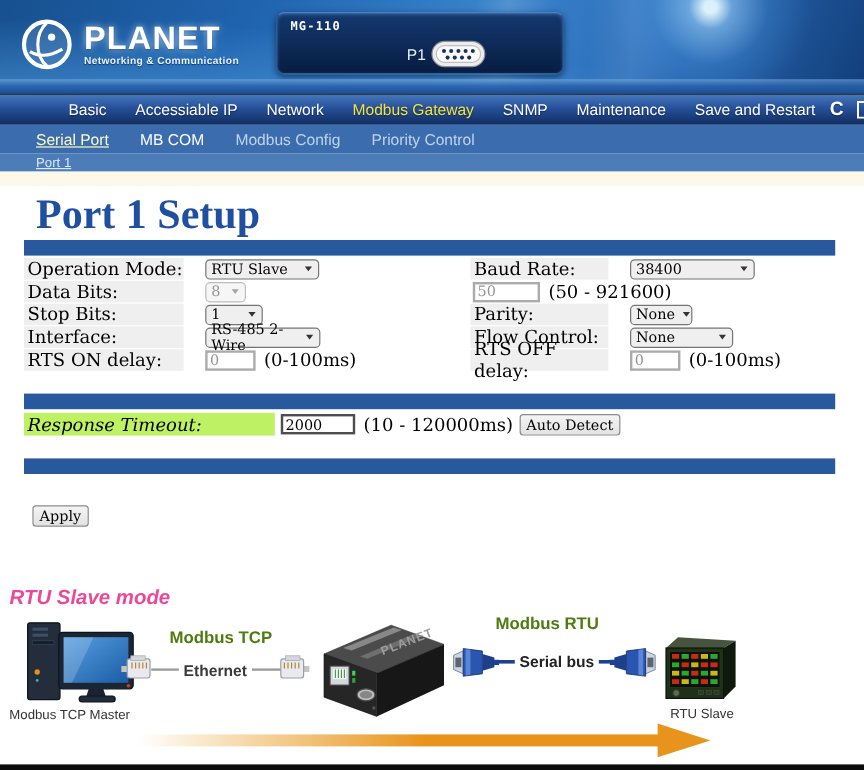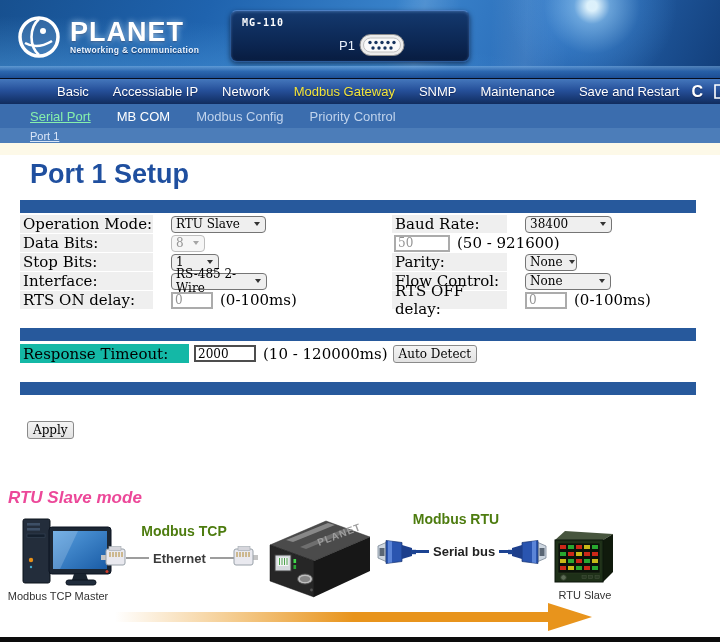--- a/index.html
+++ b/index.html
@@ -37,31 +37,31 @@
       background:linear-gradient(180deg,#4477bc 0%,#26509a 45%,#102c5e 100%);
       color:#fff;font-size:13px;text-shadow:0 1px 1px rgba(0,0,30,.45);}
   .nav-item{padding:0 12px;cursor:default;white-space:nowrap;}
   .nav-item.active{color:#f2e43c;}
   .nav-icons{margin-left:auto;margin-right:12px;display:flex;align-items:center;gap:10px;}
   .refresh-glyph{font-weight:800;font-size:16px;line-height:16px;color:#fff;}
 
   
   .subnav1{position:absolute;left:0;top:104px;width:720px;height:24px;box-sizing:border-box;
       background:#3b6dae;display:flex;align-items:center;padding-left:30px;gap:26px;font-size:13px;}
-  .subnav1 .link{color:#86efac;text-decoration:underline;}
+  .subnav1 .link{color:#fef9c3;text-decoration:underline;}
   .subnav1 .current{color:#ffffff;}
   .subnav1 .plain{color:#c0d3ec;}
   .subnav2{position:absolute;left:0;top:128px;width:720px;height:15px;box-sizing:border-box;
       background:#4c7db9;display:flex;align-items:center;padding-left:30px;font-size:11px;}
   .subnav2 .link{color:#dae7f8;text-decoration:underline;}
   .cream-strip{position:absolute;left:0;top:143px;width:720px;height:12px;background:#fdf9e8;}
 
   
-  .page-title{position:absolute;left:30px;top:159px;font-family:Liberation Sans, sans-serif;
-      font-weight:bold;font-size:27px;color:#1f4f9f;}
+  .page-title{position:absolute;left:30px;top:159px;font-family:Liberation Serif, serif;
+      font-weight:bold;font-size:35px;color:#1f4f9f;}
   .blue-bar{position:absolute;left:20px;width:676px;height:13px;background:#27599c;}
   .bar1{top:200px;} .bar2{top:328px;} .bar3{top:382px;}
 
   
   .form{position:absolute;left:20px;top:215px;width:676px;font-family:"DejaVu Serif",serif;font-size:15px;color:#000;}
   .frow{display:flex;align-items:center;height:18px;margin-bottom:1px;gap:16px;}
   .lcell{width:133px;height:100%;background:#efefef;display:flex;align-items:center;padding-left:3px;box-sizing:border-box;}
   .lctrl{width:207px;display:flex;align-items:center;padding-left:2px;box-sizing:border-box;}
   .rcell{width:115px;height:100%;background:#efefef;display:flex;align-items:center;padding-left:3px;box-sizing:border-box;}
   .rctrl{flex:1;display:flex;align-items:center;padding-left:2px;}
@@ -74,21 +74,21 @@
   .sel.disabled .chev{border-top-color:#a5a5a5;}
   .tin{height:17px;box-sizing:border-box;border:2px solid #8b5cf6;background:#fff;
       font-family:"DejaVu Serif",serif;font-size:12px;padding:0 2px;}
   .tin.dim{color:#949494;border-color:#ababab;}
   .tin.strong{border-color:#4d4d4d;color:#000;}
   .hint{margin-left:7px;white-space:nowrap;}
   .btn{font-family:"DejaVu Serif",serif;font-size:12px;background:linear-gradient(#f4f4f4,#e2e2e2);
       border:1px solid #8a8a8a;border-radius:3px;padding:1px 5px;cursor:default;}
   .resp-row{position:absolute;left:20px;top:344px;height:19px;display:flex;align-items:center;
       font-family:"DejaVu Serif",serif;font-size:15px;}
-  .resp-label{width:169px;height:19px;background:#14b8a6;display:flex;align-items:center;padding-left:3px;box-sizing:border-box;}
+  .resp-label{width:209px;height:19px;background:#bef264;display:flex;align-items:center;padding-left:3px;box-sizing:border-box;font-style:italic;}
   .apply-btn{position:absolute;left:27px;top:421px;}
 
   
   .rtu-heading{position:absolute;left:8px;top:488px;font-style:italic;font-weight:bold;
       font-size:17px;color:#ec4899;}
   .diag-label{position:absolute;font-size:11px;color:#333;text-align:center;}
   .orange-label{position:absolute;font-weight:bold;font-size:14px;color:#4d7c0f;text-align:center;}
   .cable-label{position:absolute;font-weight:bold;font-size:13px;color:#3a3a3a;background:#fff;padding:0 4px;}
   .eth-line{position:absolute;left:126px;top:557px;width:108px;height:2px;background:#9d9d9d;}
   .ser-line{position:absolute;left:408px;top:550px;width:104px;height:3px;background:#1c4392;}
@@ -176,21 +176,21 @@
     <div class="frow">
       <div class="lcell">Operation Mode:</div>
       <div class="lctrl">
           <span class="sel" style="width:95px">
         <span>RTU Slave</span>
             <span class="chev"></span>
           </span>
         </div>
       <div class="rcell">Baud Rate:</div>
       <div class="rctrl">
-          <span class="sel" style="width:87px">
+          <span class="sel" style="width:104px">
         <span>38400</span>
             <span class="chev"></span>
           </span>
         </div>
     </div>
     <div class="frow">
       <div class="lcell">Data Bits:</div>
       <div class="lctrl">
           <span class="sel disabled" style="width:34px">
         <span>8</span>

